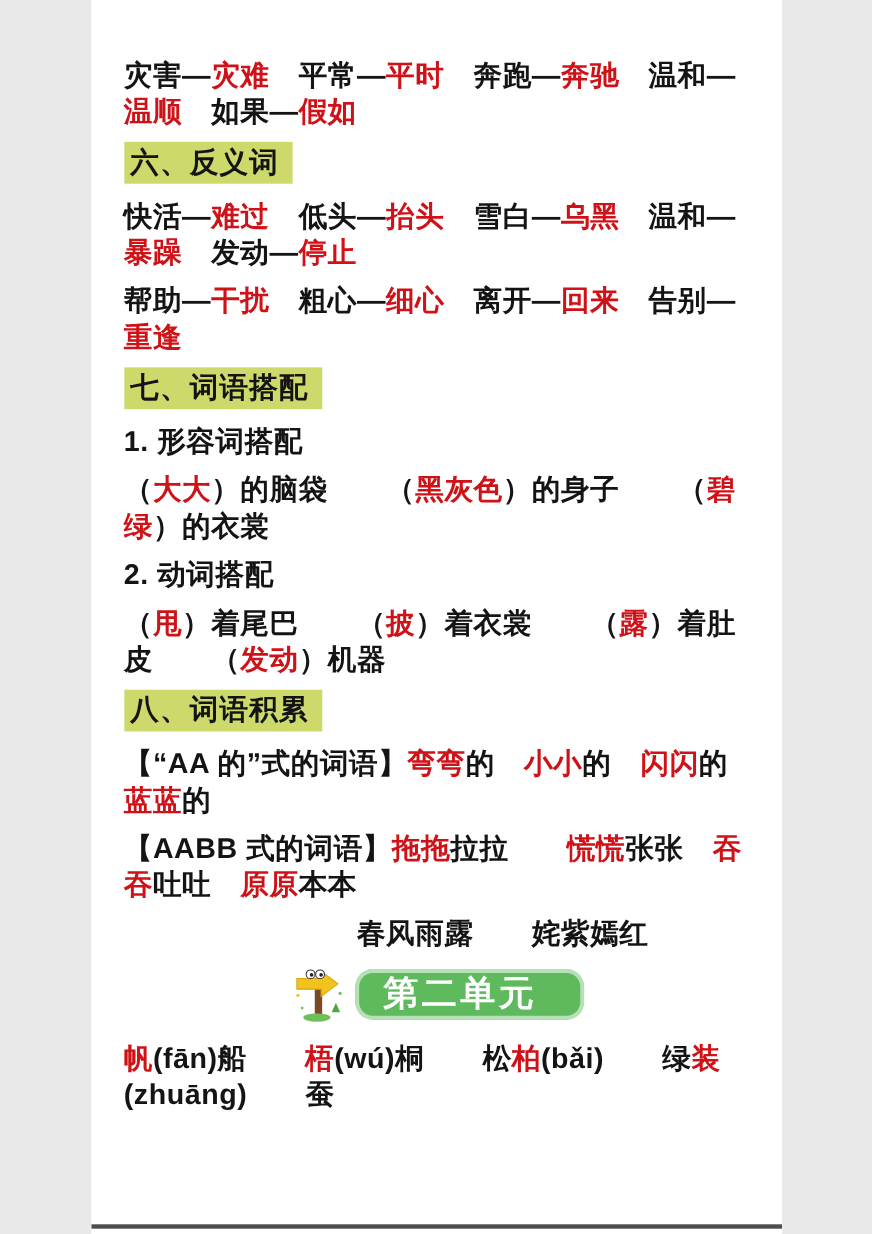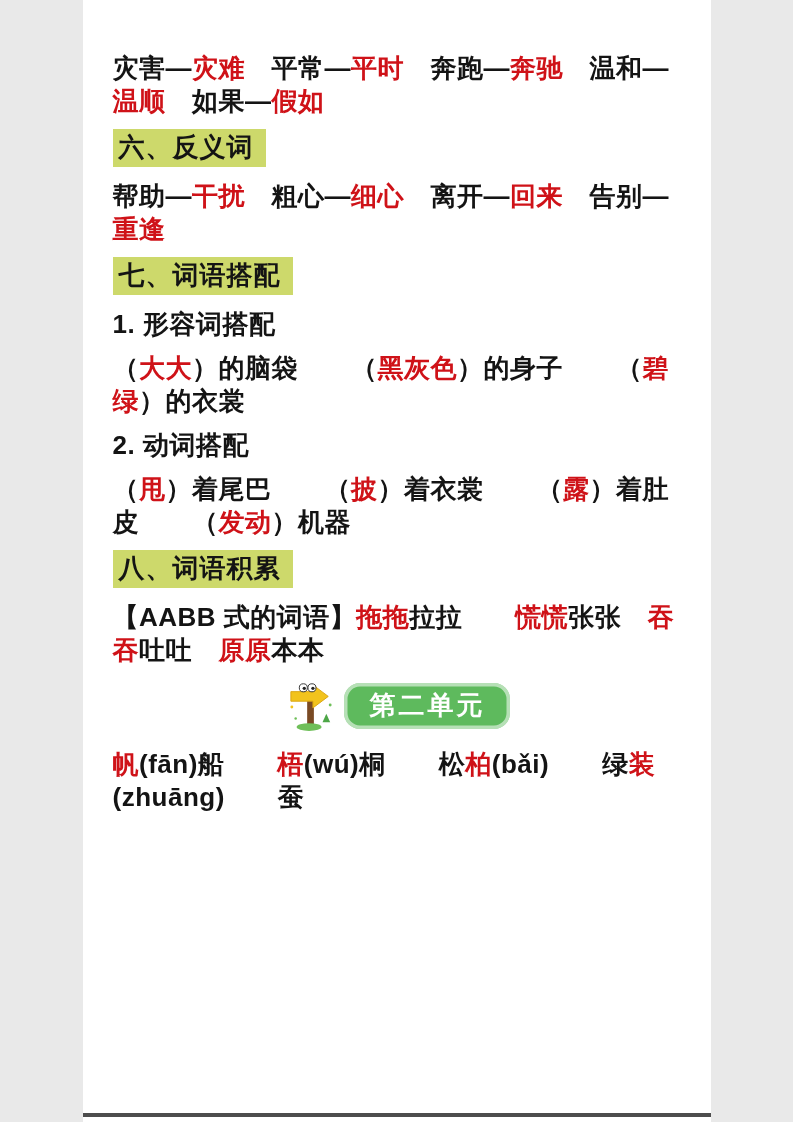--- a/index.html
+++ b/index.html
@@ -39,49 +39,52 @@
     align-items:center;
     justify-content:center;
     gap:10px;
     margin:4px 0 14px 0;
     height:56px;
   }
   .badge-pill{
     display:inline-block;
     background:var(--green,#5eba5d);
     color:var(--badge-text,#fff);
-    font-size:26px;
+    font-size:32px;
     line-height:30px;
-    padding:7px 24px 9px 26px;
+    padding:7px 42px 9px 26px;
     border-radius:16px;
     box-shadow:inset 0 0 0 3.5px rgba(255,255,255,.55);
     letter-spacing:3px;
   }
   .divider{
     position:absolute;
     left:0;right:0;bottom:5px;
     height:4px;
     background:var(--divider,#4d4d4d);
   }
 </style>
 </head>
 <body>
 
 <div class="page" style="--bg: #ffffff; --text: #141414; --red: #cf1218; --hl: #cdd96b; --green: #5eba5d; --badge-text: #ffffff; --divider: #4d4d4d;">
   <div class="content">
       <div class="line"><span class="k">灾害—</span><span class="r">灾难</span><span class="k">　平常—</span><span class="r">平时</span><span class="k">　奔跑—</span><span class="r">奔驰</span><span class="k">　温和—</span><span class="r">温顺</span><span class="k">　如果—</span><span class="r">假如</span></div>
       <div class="header-wrap"><div class="header">六、反义词</div></div>
+      <div class="line"><span class="k">快活—</span><span class="r">难过</span><span class="k">　低头—</span><span class="r">抬头</span><span class="k">　雪白—</span><span class="r">乌黑</span><span class="k">　温和—</span><span class="r">暴躁</span><span class="k">　发动—</span><span class="r">停止</span></div>
       <div class="line"><span class="k">帮助—</span><span class="r">干扰</span><span class="k">　粗心—</span><span class="r">细心</span><span class="k">　离开—</span><span class="r">回来</span><span class="k">　告别—</span><span class="r">重逢</span></div>
       <div class="header-wrap"><div class="header">七、词语搭配</div></div>
       <div class="line"><span class="k">1. 形容词搭配</span></div>
       <div class="line"><span class="k">（</span><span class="r">大大</span><span class="k">）的脑袋　　（</span><span class="r">黑灰色</span><span class="k">）的身子　　（</span><span class="r">碧绿</span><span class="k">）的衣裳</span></div>
       <div class="line"><span class="k">2. 动词搭配</span></div>
       <div class="line"><span class="k">（</span><span class="r">甩</span><span class="k">）着尾巴　　（</span><span class="r">披</span><span class="k">）着衣裳　　（</span><span class="r">露</span><span class="k">）着肚皮　　（</span><span class="r">发动</span><span class="k">）机器</span></div>
       <div class="header-wrap"><div class="header">八、词语积累</div></div>
+      <div class="line"><span class="k">【“AA 的”式的词语】</span><span class="r">弯弯</span><span class="k">的　</span><span class="r">小小</span><span class="k">的　</span><span class="r">闪闪</span><span class="k">的　　</span><span class="r">蓝蓝</span><span class="k">的</span></div>
       <div class="line"><span class="k">【AABB 式的词语】</span><span class="r">拖拖</span><span class="k">拉拉　　</span><span class="r">慌慌</span><span class="k">张张　</span><span class="r">吞吞</span><span class="k">吐吐　</span><span class="r">原原</span><span class="k">本本</span></div>
+      <div class="line"><span class="k">　　　　　　　　春风雨露　　姹紫嫣红</span></div>
       <div class="badge-row">
         <svg viewBox="0 0 48 54" width="46" height="52">
           <rect x="20" y="16" width="7" height="31" rx="2" fill="#7a4a24"></rect>
           <polygon points="3,12 26,12 26,5 42,17 26,29 26,22 3,22" fill="#f2c31d" stroke="#d9a413" stroke-width="1"></polygon>
           <circle cx="16" cy="8" r="4.2" fill="#fff" stroke="#333" stroke-width="1"></circle>
           <circle cx="25" cy="8" r="4.2" fill="#fff" stroke="#333" stroke-width="1"></circle>
           <circle cx="17" cy="8.5" r="1.7" fill="#222"></circle>
           <circle cx="26" cy="8.5" r="1.7" fill="#222"></circle>
           <ellipse cx="22" cy="49" rx="13" ry="4" fill="#6fbf59"></ellipse>
           <polygon points="36,44 40,35 44,44 36,44" fill="#4da647"></polygon>

